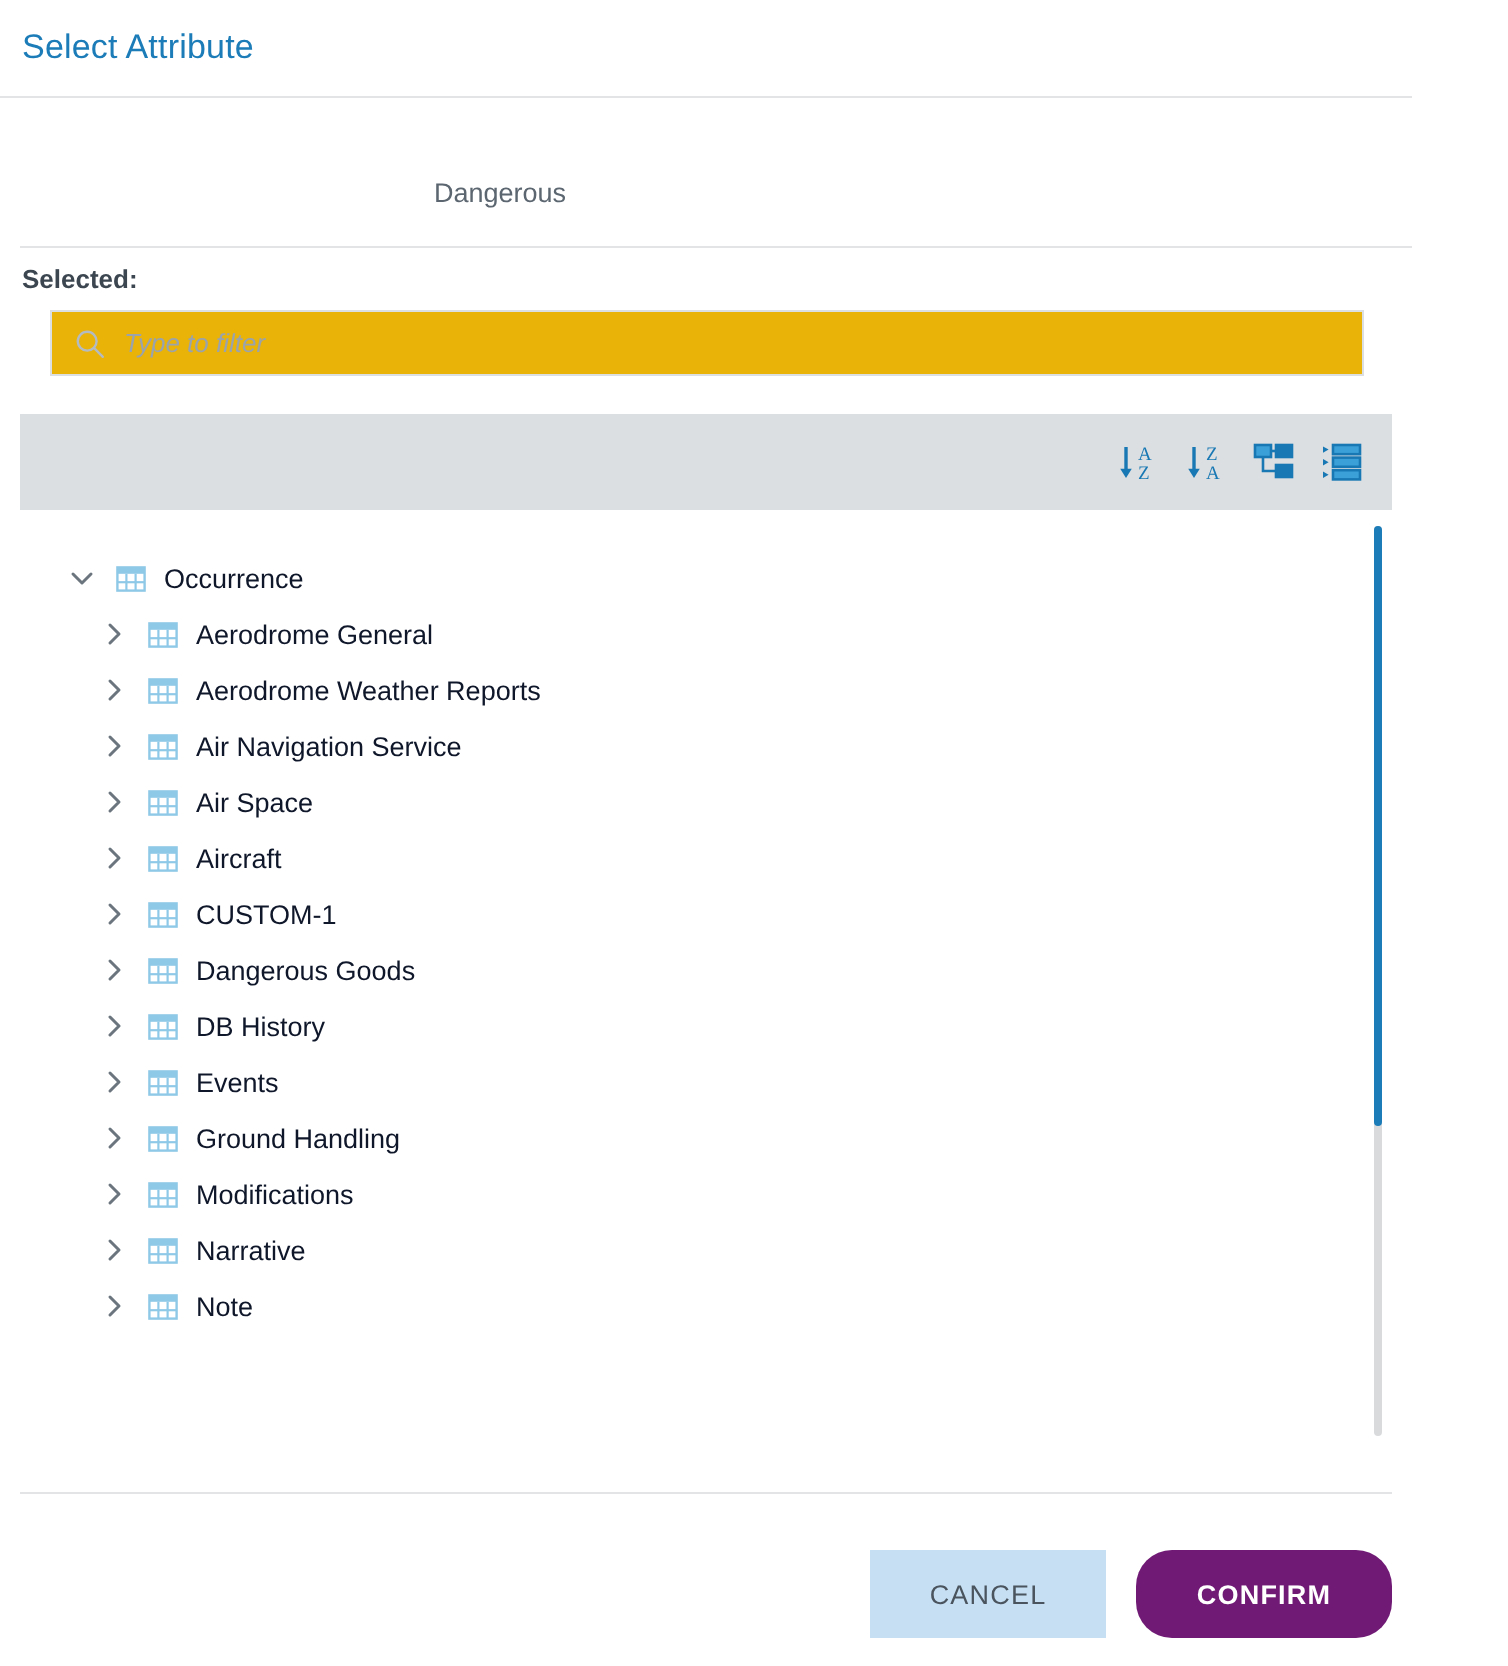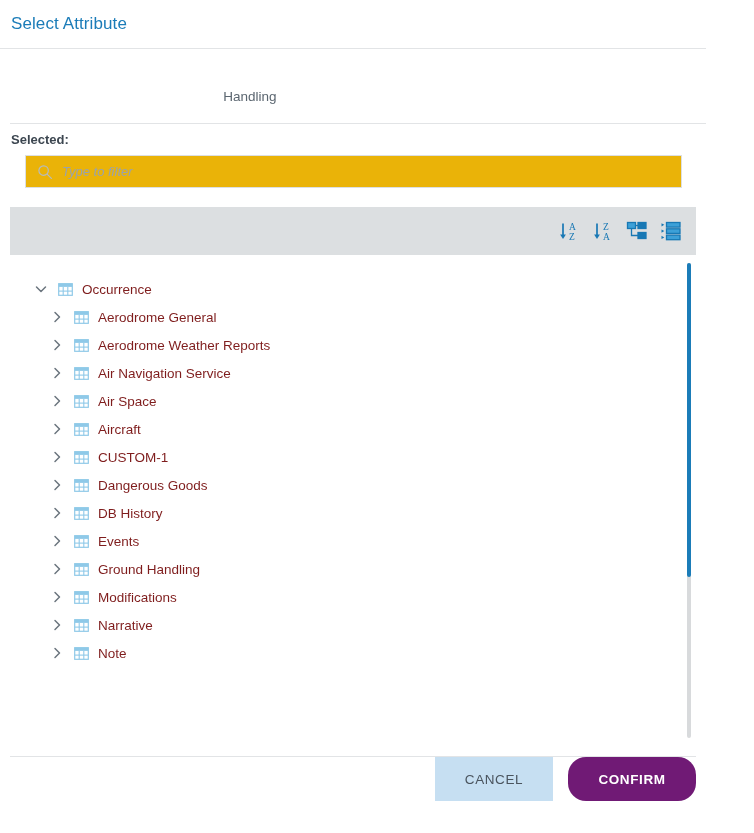--- a/index.html
+++ b/index.html
@@ -185,21 +185,21 @@
     display: block;
   }
   .node-icon {
     flex: 0 0 15px;
     height: 15px;
     margin-right: 9px;
     display: block;
   }
   .node-label {
     font-size: 13.5px;
-    color: #7f1d1d;
+    color: #0f172a;
     white-space: nowrap;
   }
 
   .scrollbar-track {
     position: absolute;
     top: 8px;
     bottom: 14px;
     right: 15px;
     width: 4px;
     background: #d8dadc;
@@ -212,24 +212,24 @@
     width: 4px;
     height: 66%;
     background: #1b7cb8;
     border-radius: 2px;
     cursor: pointer;
   }
 
   
   .footer {
     flex: 0 0 73px;
-    margin: 4px 10px;
+    margin: 14px 10px;
     border-top: 1px solid #e2e4e6;
     display: flex;
-    align-items: flex-start;
+    align-items: flex-end;
     justify-content: flex-end;
     box-sizing: border-box;
   }
   .btn {
     height: 44px;
     min-width: 118px;
     border: none;
     font-family: "Liberation Sans", sans-serif;
     font-size: 13.5px;
     letter-spacing: 0.6px;
@@ -255,21 +255,21 @@
 
 <div class="dialog">
 
   <div class="dialog-header">
     <div class="dialog-title">Select Attribute</div>
   </div>
 
   <div class="tab-bar">
     <div class="tab-strip"></div>
     <div class="tab tab-metadata">
-      <span>Handling</span>
+      <span>Dangerous</span>
     </div>
   </div>
 
   <div class="selected-row">
     <span class="selected-label">Selected:</span>
   </div>
 
   <div class="filter-wrap">
     <div class="filter-box">
       <svg class="search-icon" viewBox="0 0 16 16">

